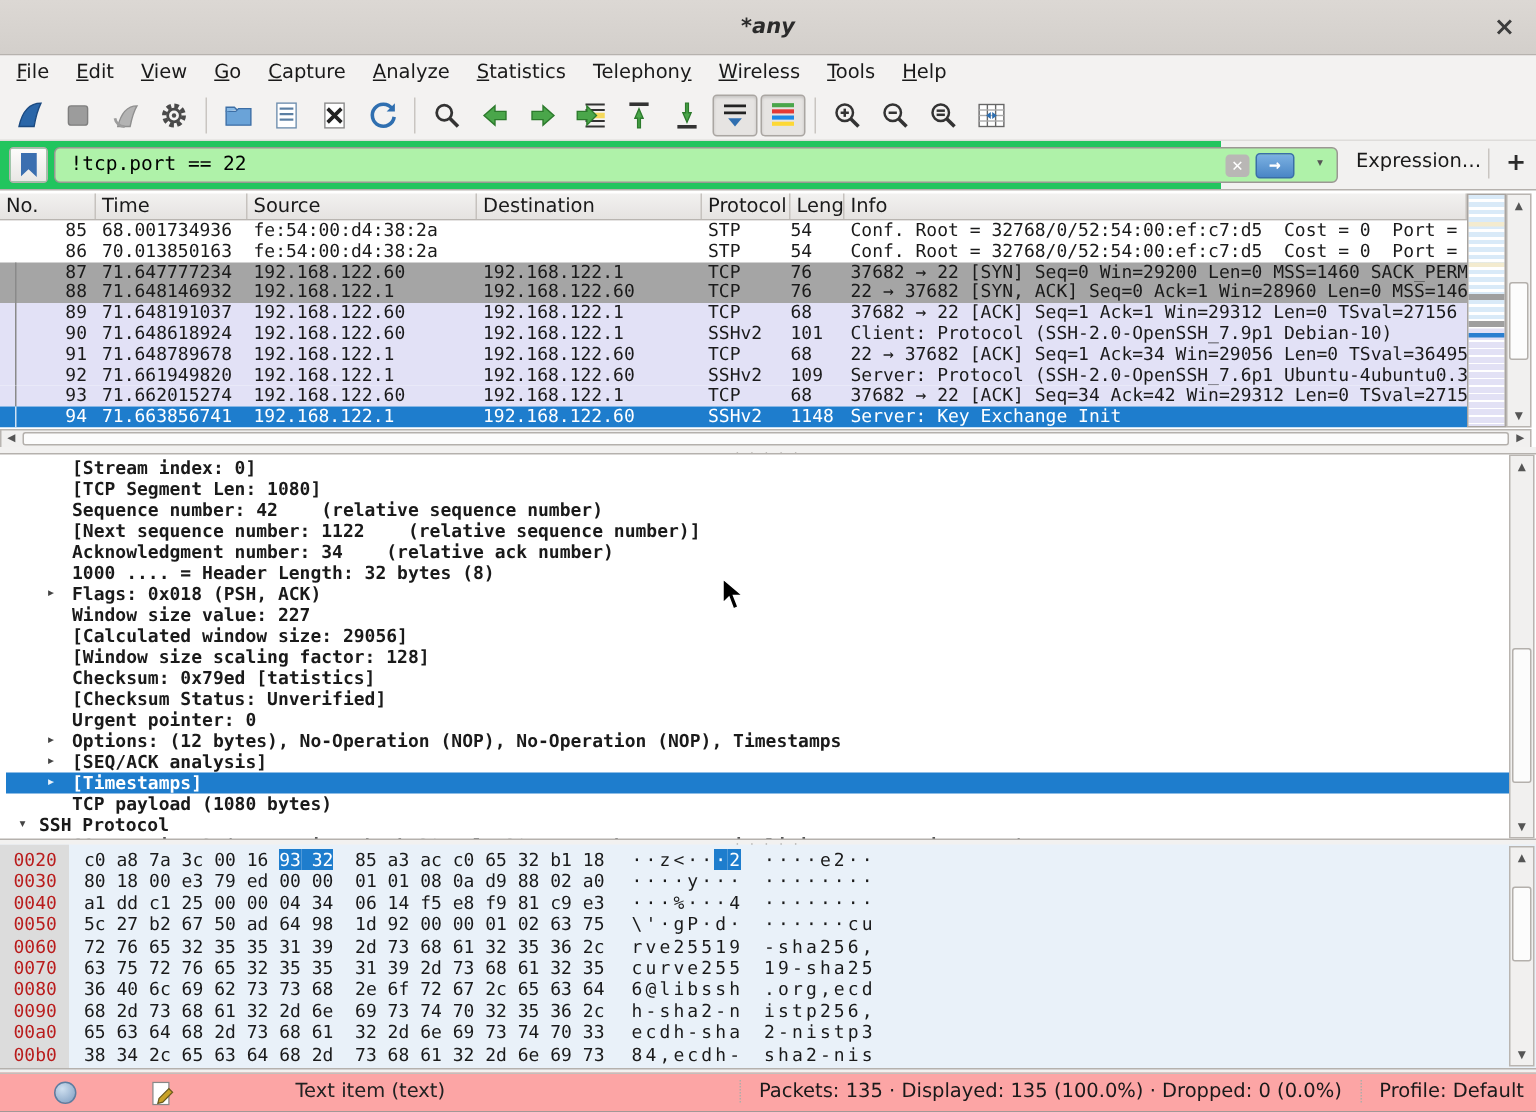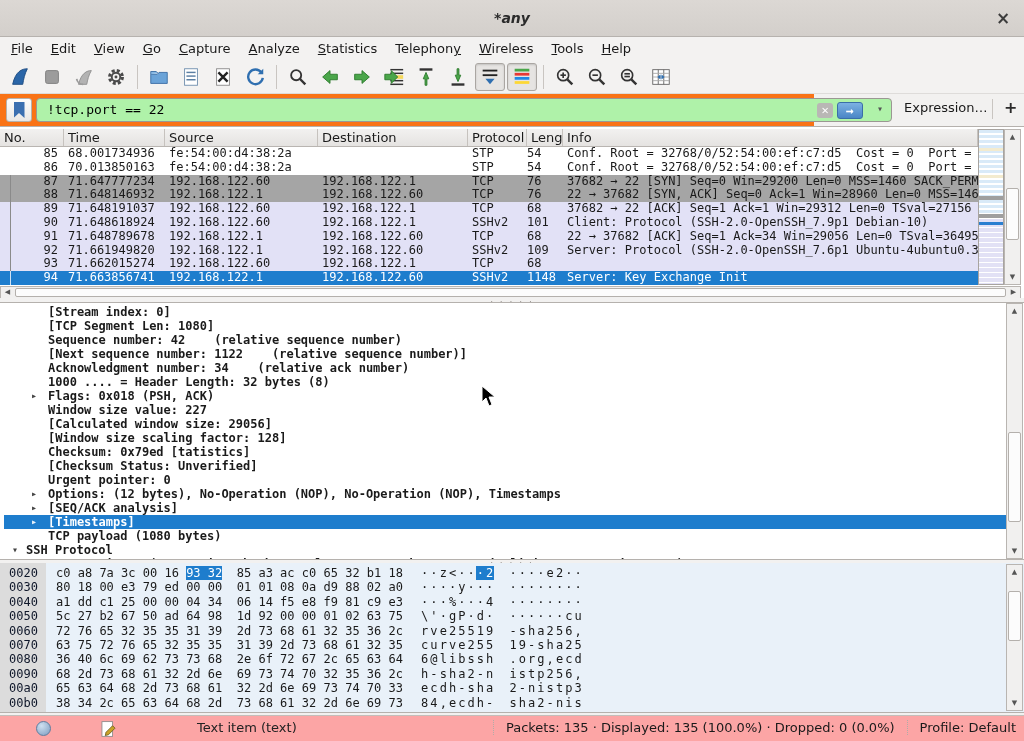--- a/index.html
+++ b/index.html
@@ -25,21 +25,21 @@
 
   
   .toolbar{position:absolute;left:0;top:60px;width:1024px;height:34px;background:#f3f2f1;
     display:flex;align-items:center;padding-left:4px;border-bottom:1px solid #dedcda;}
   .tbtn{width:30px;height:28px;display:flex;align-items:center;justify-content:center;flex:0 0 auto;margin:0 1px;}
   .tbtn svg{width:22px;height:22px;display:block;}
   .tbtn.pressed{background:#e6e4e2;border:1px solid #aaa6a2;border-radius:3px;box-shadow:inset 0 1px 2px rgba(0,0,0,.15);}
   .tsep{width:1px;height:24px;background:#c9c5c1;margin:0 5px;flex:0 0 aupx;}
 
   
-  .filterbar{position:absolute;left:0;top:94px;width:814px;height:32px;background:#f97316;padding-left:14px;}
+  .filterbar{position:absolute;left:0;top:94px;width:814px;height:32px;background:#22c55e;padding-left:14px;}
   .bookmark-btn{position:absolute;left:6px;top:4px;width:26px;height:24px;border:1px solid #b5b1ad;
     border-radius:3px;background:linear-gradient(#fdfcfb,#e9e7e5);display:flex;align-items:center;justify-content:center;}
   .bookmark{width:11px;height:16px;background:#3b6fb0;
     clip-path:polygon(0 0,100% 0,100% 100%,50% 68%,0 100%);}
   .filter-field{position:absolute;left:36px;top:4px;width:856px;height:24px;background:#aff2a9;
     border:1px solid #9b9793;border-radius:4px;}
   .ftext{position:absolute;left:10px;top:3px;font-size:13px;color:#000;}
   .fclear{position:absolute;right:58px;top:4px;width:16px;height:15px;background:#b9b7b5;color:#fff;
     border-radius:3px;text-align:center;line-height:14px;font-size:12px;font-weight:bold;}
   .fapply{position:absolute;right:28px;top:3px;width:26px;height:17px;border-radius:3px;
@@ -114,21 +114,21 @@
   .vs-det{left:1006px;top:303px;height:256px;}
   .vs-det .sthumb{top:128px;height:90px;}
 
   
   .hexpane{position:absolute;left:0;top:563px;width:1024px;height:150px;background:#e9f1f9;
     border-bottom:1px solid #b5b1ad;overflow:hidden;
     font-family:"DejaVu Sans Mono","Liberation Mono",monospace;font-size:12px;}
   .offstrip{position:absolute;left:0;top:0;bottom:0;width:46px;background:#dcdcdc;}
   .hrows{position:absolute;left:0;top:3px;right:18px;}
   .hrow{position:relative;height:14.4px;line-height:14.4px;white-space:pre;}
-  .hrow .off{position:absolute;left:0;width:46px;padding-left:9px;color:#0f172a;}
+  .hrow .off{position:absolute;left:0;width:46px;padding-left:9px;color:#b91c1c;}
   .hrow .bytes{position:absolute;left:56px;}
   .hrow .ascii{position:absolute;left:420px;}
   .hrow .ascii span{display:inline-block;width:9.3px;text-align:center;}
   .hrow .ascii .gap{width:14px;}
   .hl{background:#1e7dcd;color:#fff;}
   .vs-hex{left:1006px;top:564px;height:147px;}
   .vs-hex .sthumb{top:26px;height:50px;}
 
   
   .statusbar{position:absolute;left:0;top:715px;width:1024px;height:26px;background:#fca5a5;
@@ -451,20 +451,21 @@
           <div class="cell c5">109</div>
           <div class="cell c6">Server: Protocol (SSH-2.0-OpenSSH_7.6p1 Ubuntu-4ubuntu0.3</div>
         </div>
         <div class="prow lavender rel">
           <div class="cell c0">93</div>
           <div class="cell c1">71.662015274</div>
           <div class="cell c2">192.168.122.60</div>
           <div class="cell c3">192.168.122.1</div>
           <div class="cell c4">TCP</div>
           <div class="cell c5">68</div>
+          <div class="cell c6">37682 → 22 [ACK] Seq=34 Ack=42 Win=29312 Len=0 TSval=2715</div>
         </div>
         <div class="prow selected rel">
           <div class="cell c0">94</div>
           <div class="cell c1">71.663856741</div>
           <div class="cell c2">192.168.122.1</div>
           <div class="cell c3">192.168.122.60</div>
           <div class="cell c4">SSHv2</div>
           <div class="cell c5">1148</div>
           <div class="cell c6">Server: Key Exchange Init</div>
         </div>

